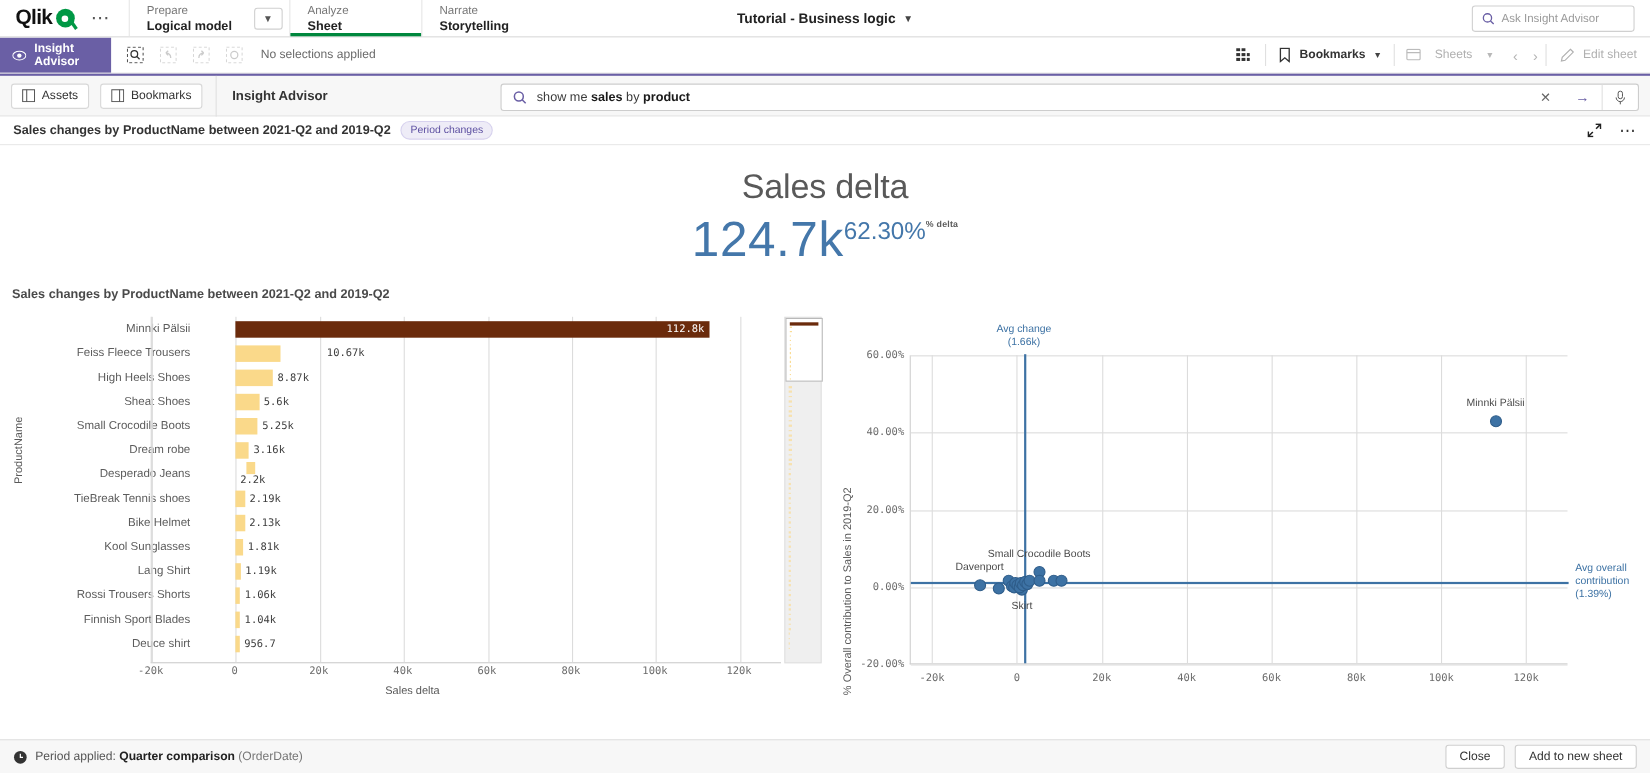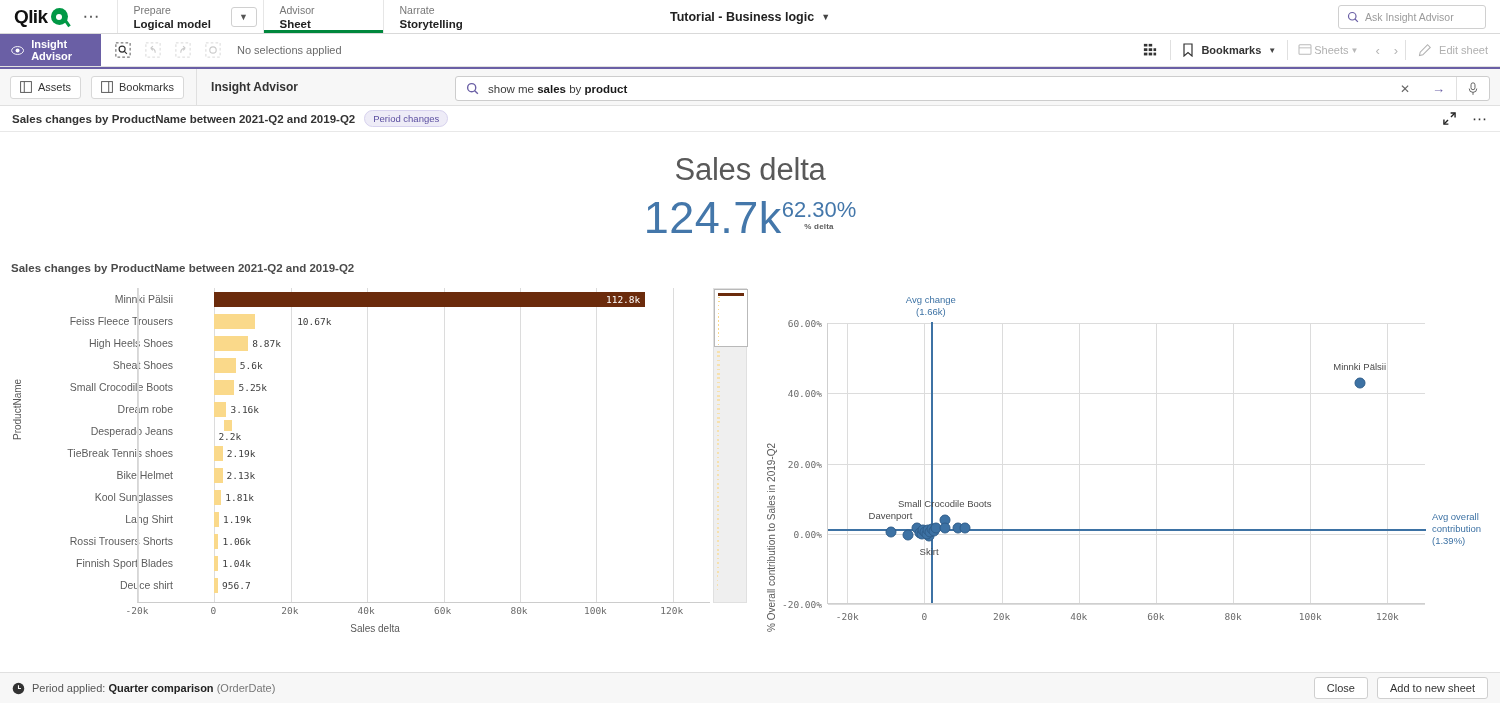--- a/index.html
+++ b/index.html
@@ -66,21 +66,21 @@
     gap:7px; padding-left:11px; font-size:11px; font-weight:bold; cursor:pointer;
   }
   .sel-tools { display:flex; align-items:center; gap:14px; padding: 0 14px; }
   .sel-ic { width:16px; height:16px; display:flex; align-items:center; justify-content:center; cursor:pointer;}
   .sel-ic.dim { opacity:0.3; cursor:default;}
   .sel-txt { font-size:11px; color:#6b6b6b; margin-left:2px;}
   .selbar-right { margin-left:auto; display:flex; align-items:center; gap:0; padding-right:12px;}
   .grid-ic { padding: 0 13px; cursor:pointer; display:flex; align-items:center;}
   .bm-group { display:flex; align-items:center; gap:7px; padding: 0 11px; border-left:1px solid #e0e0e0; height:20px; cursor:pointer;}
   .bm-group .t { font-size:11px; font-weight:bold; color:#333;}
-  .sheets-group { display:flex; align-items:center; gap:2px; padding: 0 10px; border-left:1px solid #e0e0e0; height:20px;}
+  .sheets-group { display:flex; align-items:center; gap:12px; padding: 0 10px; border-left:1px solid #e0e0e0; height:20px;}
   .sheets-group .t { font-size:11px; color:#b0b0b0;}
   .arrw { font-size:13px; color:#b5b5b5; padding: 0 7px; cursor:pointer;}
   .edit-group { display:flex; align-items:center; gap:7px; padding-left:12px; border-left:1px solid #e0e0e0; height:20px;}
   .edit-group .t { font-size:11px; color:#b0b0b0;}
   .selbar-underline { height:2px; background:#6a5fa5; }
 
   
   .assetbar { height:37px; display:flex; align-items:center; background:#f7f7f7; border-bottom:1px solid #e0e0e0; }
   .ab-btn {
     display:flex; align-items:center; gap:6px; border:1px solid #d8d8d8; background:#fff;
@@ -111,21 +111,21 @@
     border-radius:9px; padding: 2px 8px 2px 8px;
   }
   .ih-right { margin-left:auto; display:flex; align-items:center; gap:16px;}
   .ih-ic { cursor:pointer; color:#333; display:flex; align-items:center;}
 
   
   .kpi { text-align:center; padding-top:20px; }
   .kpi-title { font-size:31px; color:#595959; font-weight:normal; letter-spacing:-0.2px;}
   .kpi-row { display:flex; align-items:flex-start; justify-content:center; margin-top:4px;}
   .kpi-main { font-size:45px; color:#4477aa; line-height:52px; letter-spacing:0.5px;}
-  .kpi-sub { display:flex; flex-direction:column; align-items:center; padding-top:6px;}
+  .kpi-sub { display:flex; flex-direction:row; align-items:flex-start; padding-top:6px;}
   .kpi-pct { font-size:22px; color:#4477aa; line-height:23px;}
   .kpi-pctlbl { font-size:8px; color:#5c5c5c; font-weight:bold; letter-spacing:0.2px; margin-top:1px;}
 
   
   .charts { position:relative; height:375px; margin-top:18px; }
   .chart-title { font-size:11.5px; font-weight:bold; color:#4a4a4a; }
 
   
   .bar-panel { position:absolute; left:0; top:0; width:750px; height:375px; }
   .bar-panel .chart-title { padding-left:11px; }
@@ -213,21 +213,21 @@
       <span class="dots-btn">⋯</span>
     </div>
 
     <div class="nav-sec">
       <span class="lbl">Prepare</span>
       <span class="val">Logical model</span>
     </div>
     <div class="nav-chevron">▼</div>
 
     <div class="nav-sec active">
-      <span class="lbl">Advisor</span>
+      <span class="lbl">Analyze</span>
       <span class="val">Sheet</span>
     </div>
 
     <div class="nav-sec">
       <span class="lbl">Narrate</span>
       <span class="val">Storytelling</span>
     </div>
 
     <div class="app-title">
       <span>Tutorial - Business logic</span>

